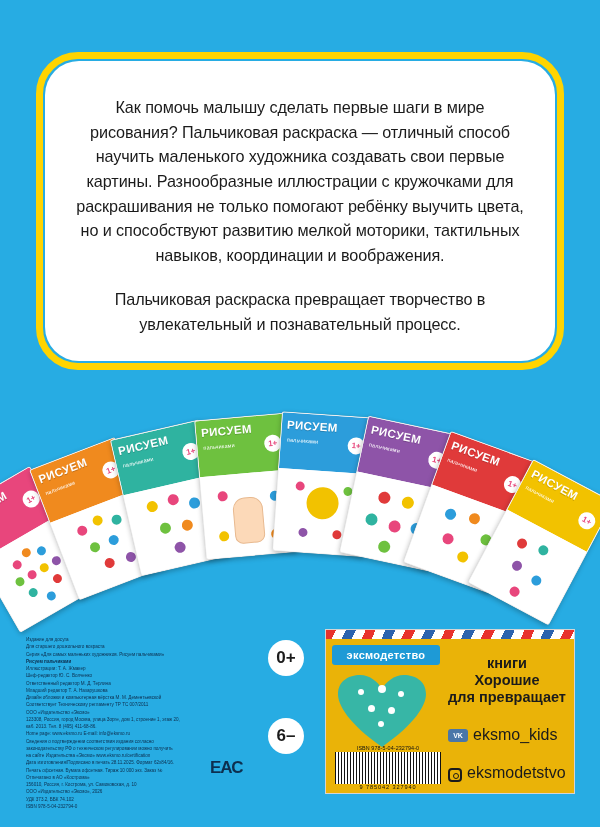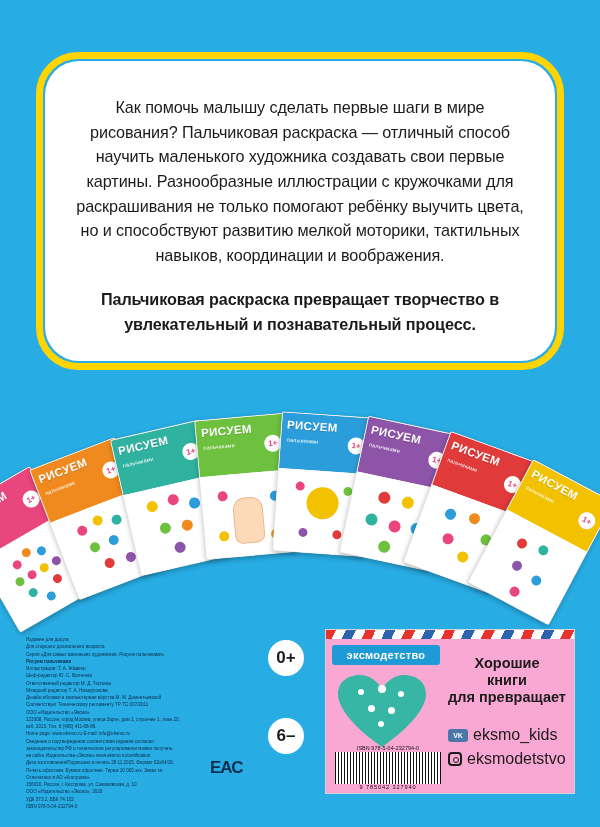--- a/index.html
+++ b/index.html
@@ -32,21 +32,21 @@
     padding:34px 30px 20px 30px;
   }
   .blurb-p {
     margin:0;
     text-align:center;
     color:#1b1b1b;
     font-size:16.2px;
     line-height:1.52;
     letter-spacing:-0.1px;
   }
-  .blurb-p + .blurb-p { margin-top:20px;font-weight:bold; }
+  .blurb-p + .blurb-p { margin-top:20px; }
 
   
   .fan {
     position:absolute;
     left:0; top:382px;
     width:600px; height:250px;
   }
   .book {
     position:absolute;
     width:92px; height:140px;
@@ -122,21 +122,21 @@
     display:flex; align-items:center; justify-content:center;
   }
   #age0 { left:268px; top:640px; }
   #age6 { left:268px; top:718px; }
 
   
   .pub-card {
     position:absolute;
     left:325px; top:629px;
     width:250px; height:165px;
-    background:#f9a8d4;
+    background:#eab308;
     border:1px solid #d4d4d4;
   }
   .pub-stripes {
     position:absolute; left:0; top:0; right:0; height:9px;
     background:repeating-linear-gradient(115deg,#e8322c 0 9px,#ffffff 9px 18px,#2b63ad 18px 27px,#ffffff 27px 36px);
   }
   .pub-left {
     position:absolute; left:0; top:9px; width:120px; bottom:0;
     padding:6px 4px 0 6px;
   }
@@ -200,21 +200,21 @@
     width:14px; height:14px; border-radius:4px;
     border:2px solid #1b1b1b;
     position:relative;
   }
   .ig-badge::after {
     content:""; position:absolute; left:3px; top:3px;
     width:4px; height:4px; border-radius:50%;
     border:1.5px solid #1b1b1b;
   }
   .social-txt { font-size:16px; color:#1b1b1b; }
-  .social-row.second { margin-top:6px; }
+  .social-row.second { margin-top:20px;align-items:flex-end; }
 
   .eac {
     position:absolute;
     left:210px; top:758px;
     font-size:17px; font-weight:bold; color:#0d2f4f;
     letter-spacing:-1px;
   }
 </style>
 </head>
 <body>
@@ -408,22 +408,22 @@
     </div>
 
     <div class="isbn-wrap">
       <div class="isbn-txt">ISBN 978-5-04-232794-0</div>
       <div class="barcode"></div>
       <div class="barcode-num">9 785042 327940</div>
     </div>
   </div>
 
   <div class="pub-right">
+    <div class="pub-h1">книги</div>
     <div class="pub-h1">Хорошие</div>
-    <div class="pub-h1">книги</div>
     <div class="pub-h1">для превращает</div>
 
     <div class="social-row">
       <span class="vk-badge">VK</span>
       <span class="social-txt">eksmo_kids</span>
     </div>
     <div class="social-row second">
       <span class="ig-badge"></span>
       <span class="social-txt">eksmodetstvo</span>
     </div>

